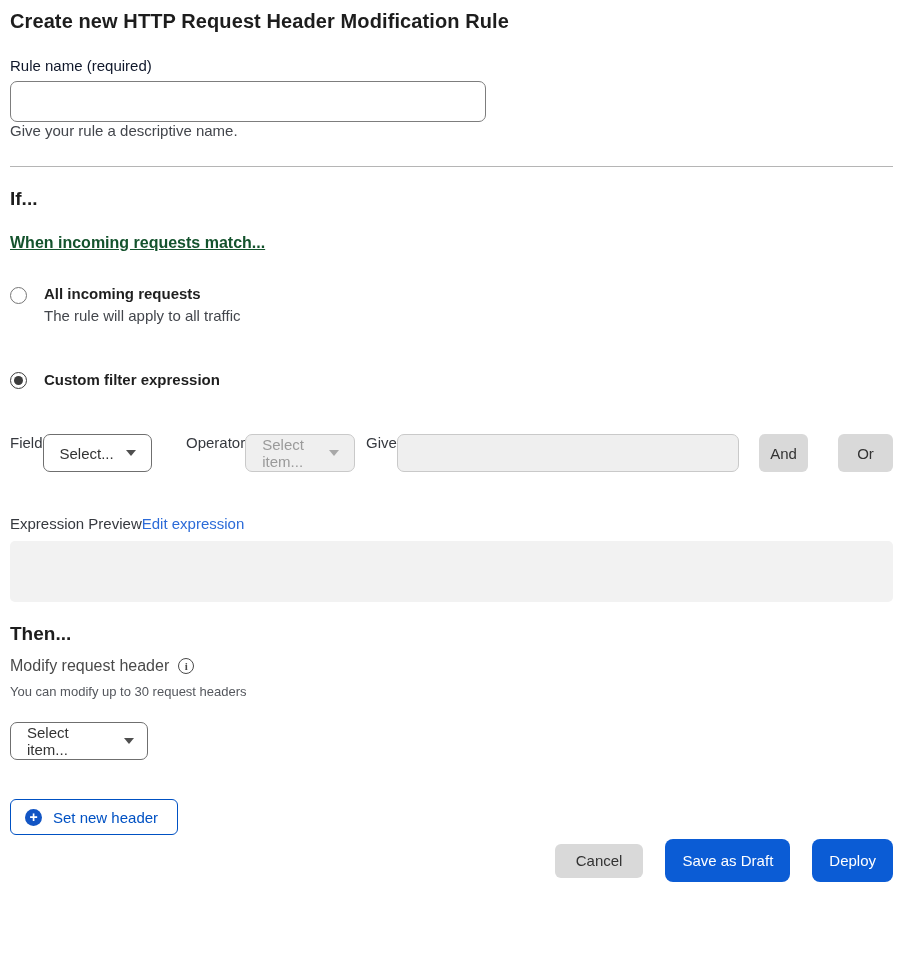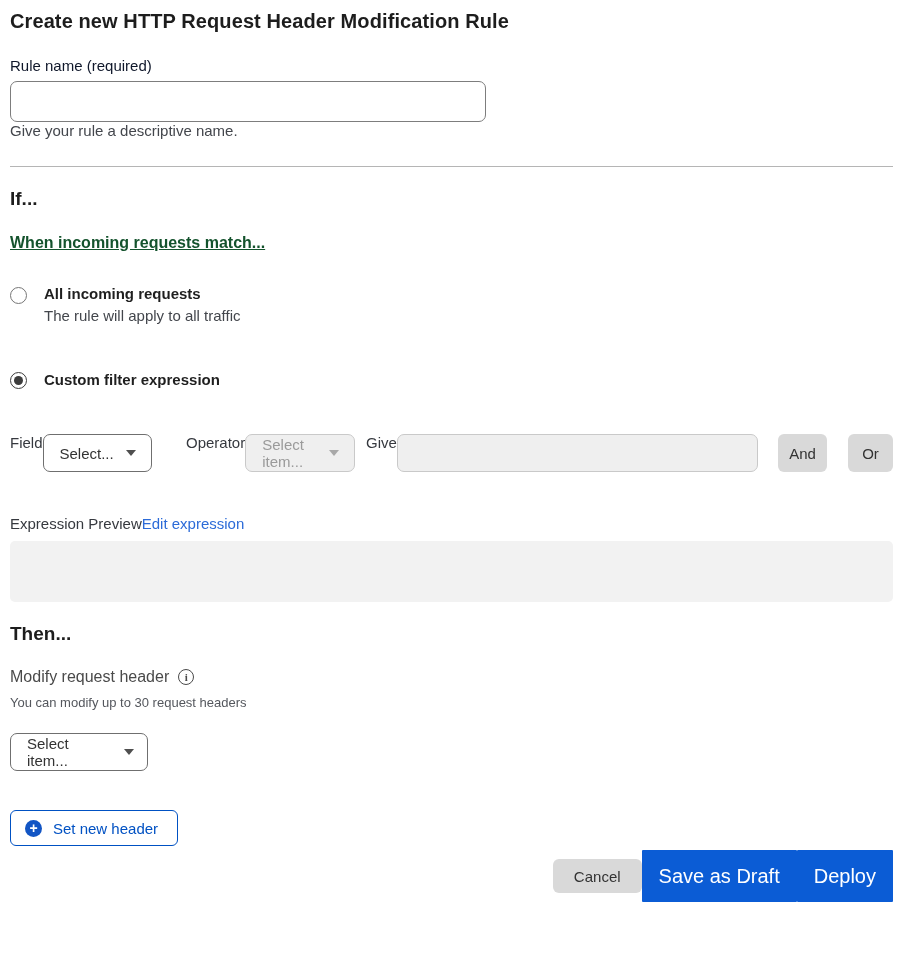--- a/index.html
+++ b/index.html
@@ -69,28 +69,28 @@
   .value-input {
     height:38px; width:100%; background:#efefef; border:1px solid #c9c9c9;
     border-radius:7px; padding:0 12px; font-size:15px; color:#333;
     font-family:"Liberation Sans", sans-serif; outline:none;
   }
   .chip-btn {
     height:38px; border:none; border-radius:6px; background:#d9d9d9;
     color:#333; font-size:15px; font-family:"Liberation Sans", sans-serif; cursor:pointer;
   }
   .chip-and { width:49px; margin-left:20px; }
-  .chip-or { width:45px; margin-left:21px; }
+  .chip-or { width:55px; margin-left:30px; }
 
   .preview-header { margin-top:43px; display:flex; justify-content:flex-start; align-items:baseline; }
   .preview-label { font-size:15px; color:#36393f; }
   .edit-link { font-size:15px; color:#2c6bd8; cursor:pointer; }
   .preview-box { margin-top:9px; height:61px; background:#f2f2f2; border-radius:5px; }
 
-  .action-row { margin-top:23px; display:flex; align-items:center; }
+  .action-row { margin-top:12px; display:flex; align-items:center; }
   .action-label { font-size:16px; color:#4a4a4a; }
   .info-circle {
     margin-left:9px; width:16px; height:16px; border-radius:50%;
     border:1px solid #4a4a4a; color:#4a4a4a; font-size:11px; font-weight:700;
     display:inline-flex; align-items:center; justify-content:center;
     font-family:"Liberation Serif", serif; cursor:pointer;
   }
   .helper-small { margin-top:9px; font-size:13px; color:#54575d; }
 
   .small-select { margin-top:23px; width:138px; padding:0 13px 0 16px; }
@@ -100,28 +100,28 @@
     background:#fff; border:1px solid #0051c3; border-radius:6px;
     color:#0051c3; font-size:15px; padding:0 19px 0 14px; cursor:pointer;
     font-family:"Liberation Sans", sans-serif;
   }
   .plus-circle {
     width:17px; height:17px; border-radius:50%; background:#1255c4; color:#fff;
     display:inline-flex; align-items:center; justify-content:center;
     font-size:14px; line-height:1; margin-right:11px; font-weight:700;
   }
 
-  .footer { margin-top:4px; display:flex; justify-content:flex-end; align-items:center; gap:0; }
+  .footer { margin-top:4px; display:flex; justify-content:flex-end; align-items:center; gap:22px; }
   .gray-btn {
     height:34px; padding:0 21px; background:#d9d9d9; border:none; border-radius:6px;
     color:#333; font-size:15px; cursor:pointer; font-family:"Liberation Sans", sans-serif;
   }
   .primary-btn {
-    height:52px; padding:0 17px; background:#0b5cd5; border:none; border-radius:1px;
-    color:#fff; font-size:20px; cursor:pointer; font-family:"Liberation Sans", sans-serif;
+    height:43px; padding:0 17px; background:#0b5cd5; border:none; border-radius:8px;
+    color:#fff; font-size:15px; cursor:pointer; font-family:"Liberation Sans", sans-serif;
   }
 </style>
 </head>
 <body>
 
 <div class="page">
 
   <h1 class="page-title">Create new HTTP Request Header Modification Rule</h1>
 
   <label class="field-label">Rule name (required)</label>

